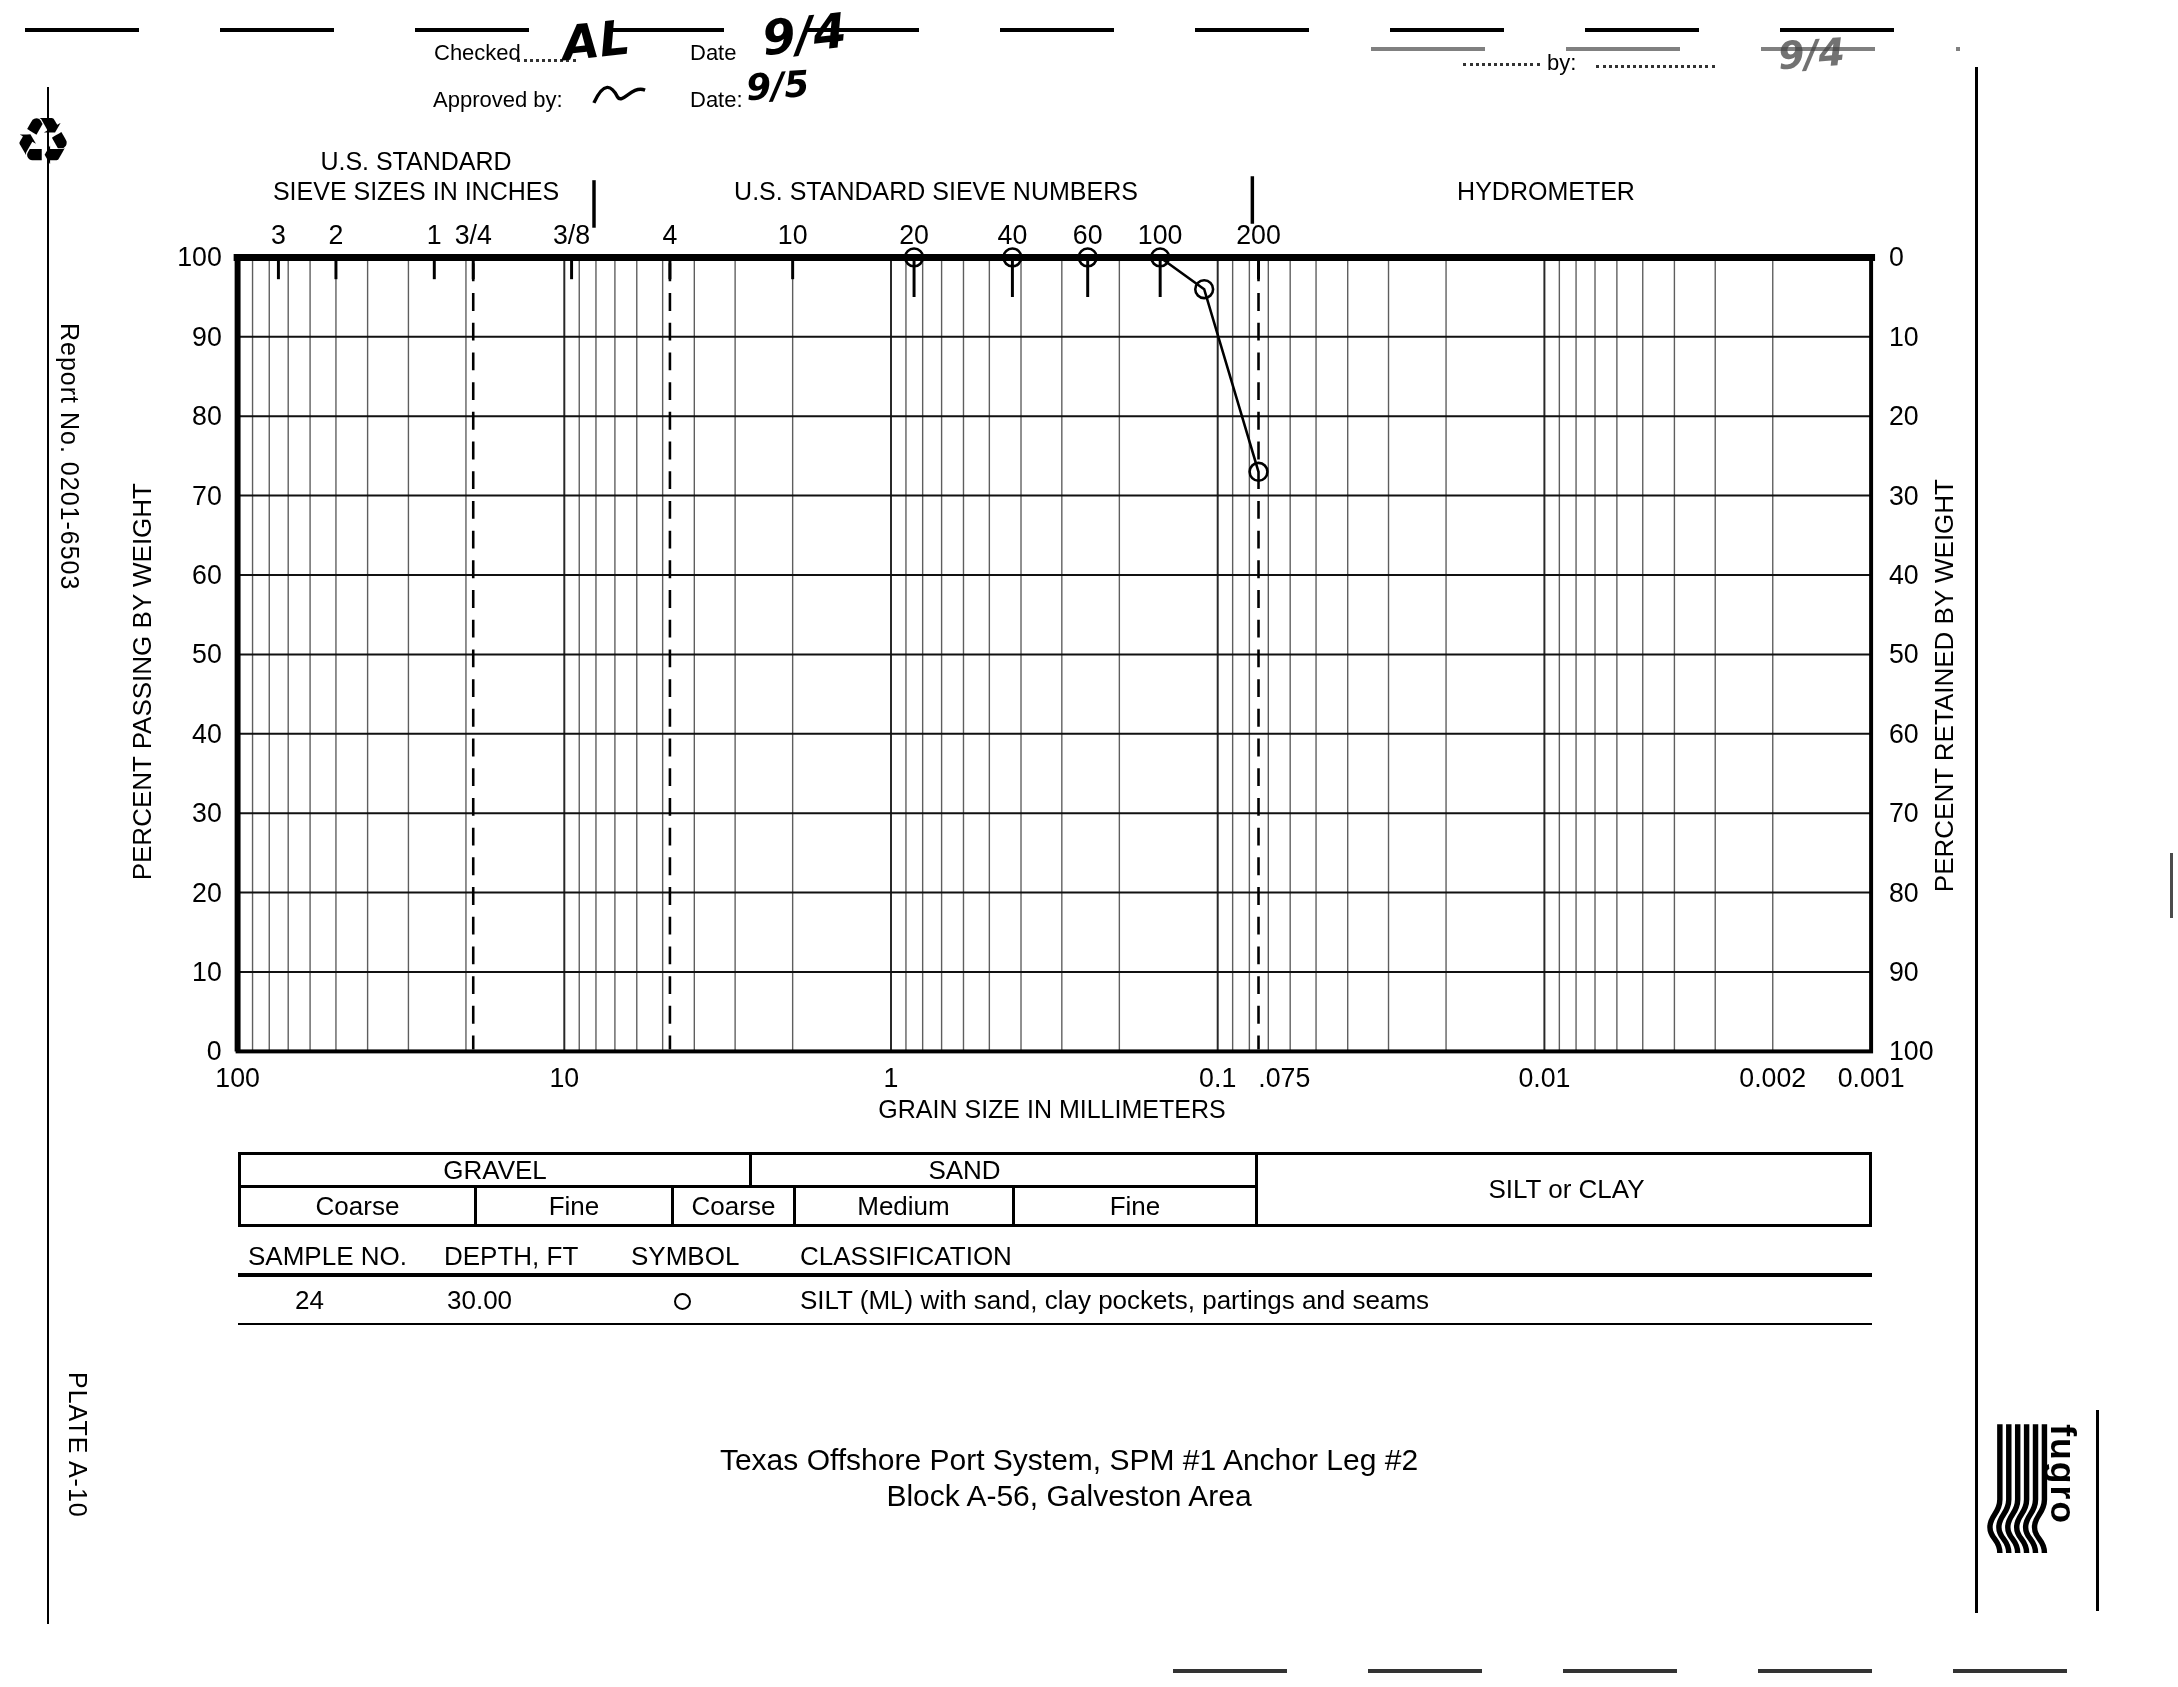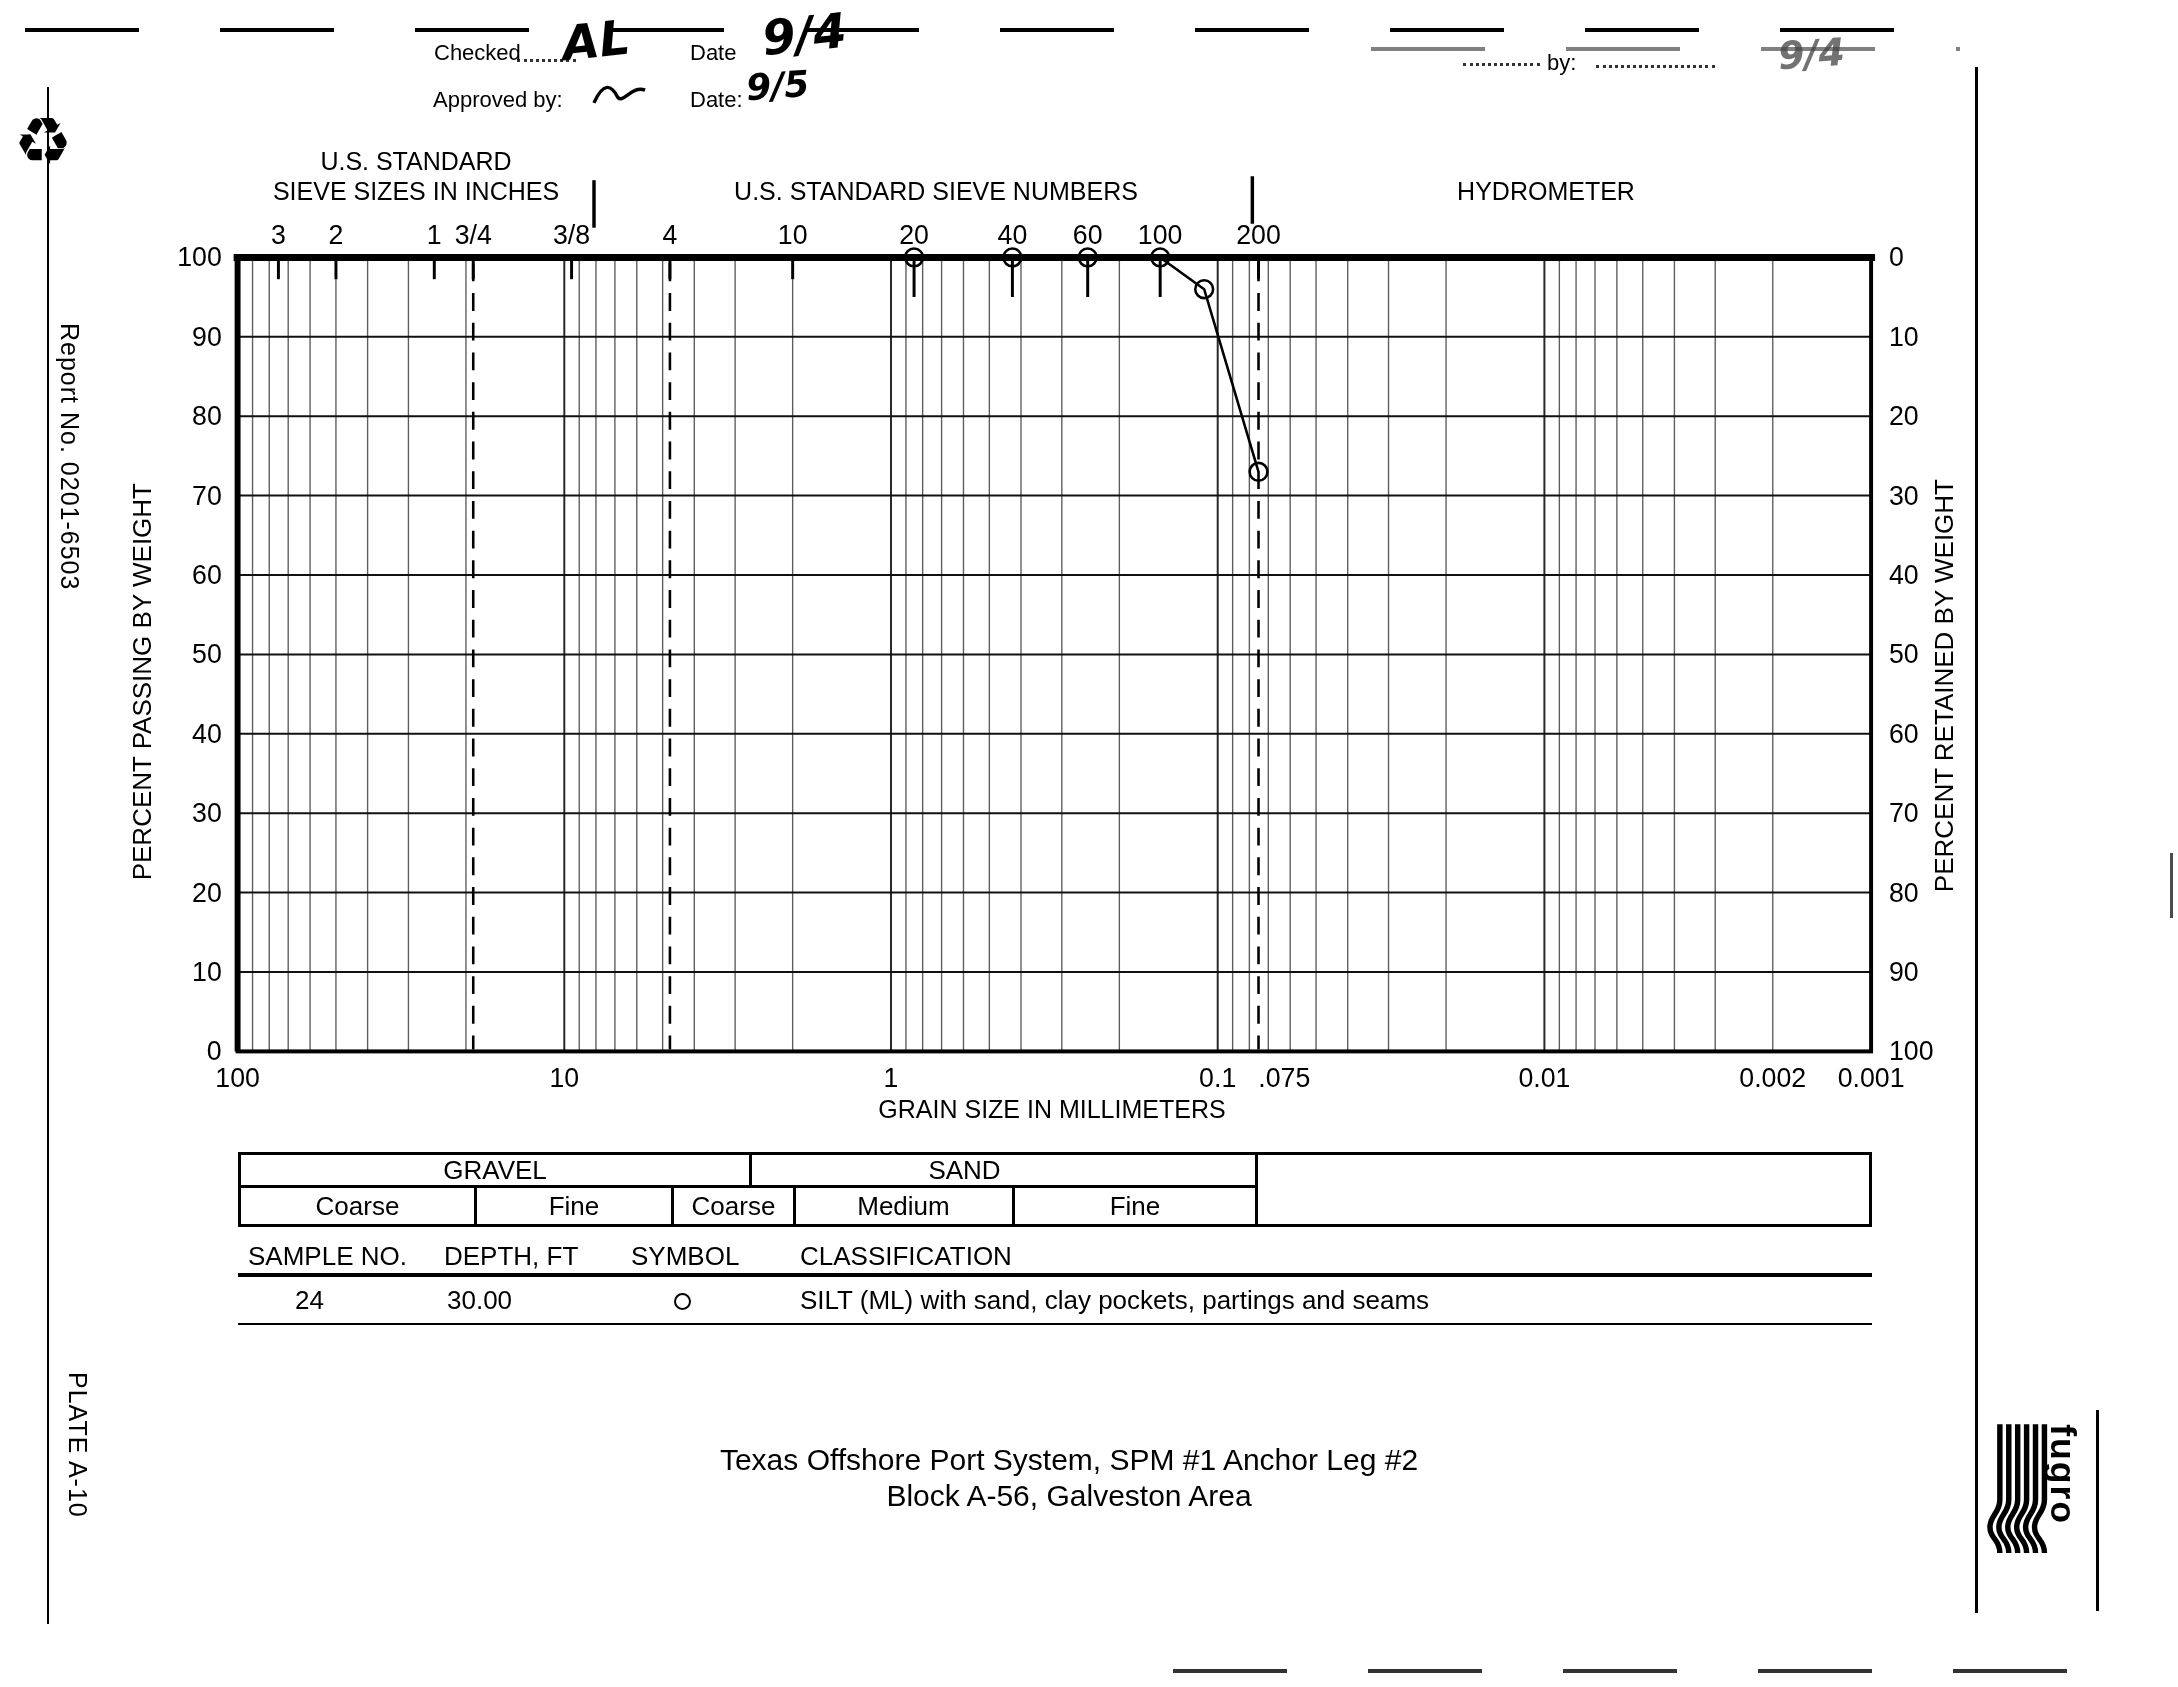--- a/index.html
+++ b/index.html
@@ -194,20 +194,21 @@
       <circle cx="1271.229783080739" cy="476.54" r="9" fill="none" stroke="#000" stroke-width="2.6"></circle>
     </svg>
 
   <div class="vtext-ccw" style="left:127px;top:483px;">PERCENT PASSING BY WEIGHT</div>
   <div class="vtext-ccw" style="left:1929px;top:479px;">PERCENT RETAINED BY WEIGHT</div>
   <div class="ctr" style="left:1052px;top:1095px;">GRAIN SIZE IN MILLIMETERS</div>
 
   <div class="abs" style="left:238px;top:1152px;width:1634px;height:75px;border:3px solid #000;box-sizing:border-box;">
     <div class="ct-cell" style="left:0;top:0;width:511px;height:33px;border-right:3px solid #000;border-bottom:3px solid #000;">GRAVEL</div>
     <div class="ct-cell" style="left:433px;top:0;width:584px;height:33px;border-right:3px solid #000;border-bottom:3px solid #000;">SAND</div>
+    <div class="ct-cell" style="left:1017px;top:0;width:617px;height:69px;">SILT or CLAY</div>
     <div class="ct-cell" style="left:0;top:33px;width:236px;height:37px;border-right:3px solid #000;">Coarse</div>
     <div class="ct-cell" style="left:236px;top:33px;width:197px;height:37px;border-right:3px solid #000;">Fine</div>
     <div class="ct-cell" style="left:433px;top:33px;width:122px;height:37px;border-right:3px solid #000;">Coarse</div>
     <div class="ct-cell" style="left:554px;top:33px;width:220px;height:37px;border-right:3px solid #000;">Medium</div>
     <div class="ct-cell" style="left:774px;top:33px;width:243px;height:37px;border-right:3px solid #000;">Fine</div>
   </div>
 
   <div class="st-h" style="left:248px;top:1241px;">SAMPLE NO.</div>
   <div class="st-h" style="left:444px;top:1241px;">DEPTH, FT</div>
   <div class="st-h" style="left:631px;top:1241px;">SYMBOL</div>

